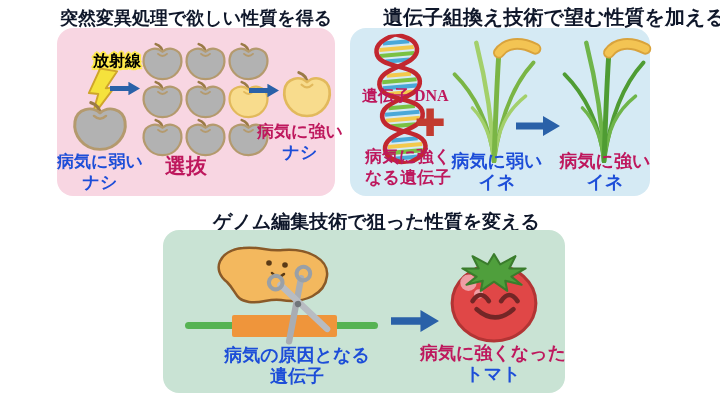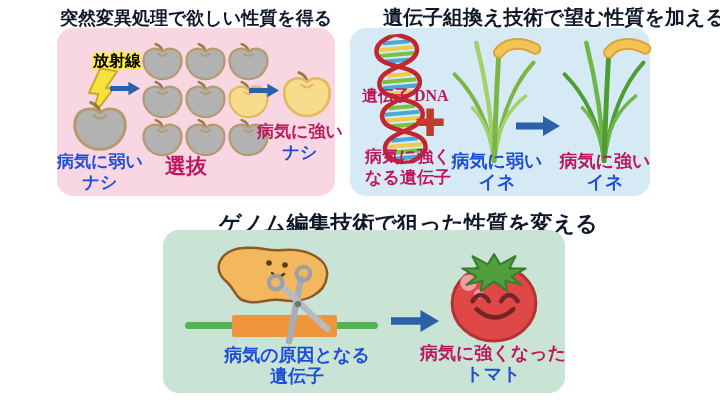--- a/index.html
+++ b/index.html
@@ -6,21 +6,21 @@
   #stage{position:relative;width:720px;height:405px;background:#ffffff;overflow:hidden;
          font-family:"Liberation Sans","DejaVu Sans",sans-serif;color:#1d1d1d;}
   .abs{position:absolute;}
   .panel{position:absolute;border-radius:16px;}
   #panel-mutation{left:57px;top:28px;width:278px;height:168px;background:#f8d6e2;}
   #panel-transgenic{left:350px;top:28px;width:300px;height:168px;background:#d5eaf4;}
   #panel-genome{left:163px;top:230px;width:402px;height:163px;background:#c9e3d4;}
   .title{position:absolute;font-weight:700;color:#0f172a;text-align:center;white-space:nowrap;}
   #title-mutation{left:57px;top:6px;width:278px;font-size:18px;}
   #title-transgenic{left:357px;top:4px;width:340px;font-size:20px;margin-left:26px;}
-  #title-genome{left:213px;top:209px;width:324px;font-size:22px;margin-left:6px;}
+  #title-genome{left:213px;top:209px;width:324px;font-size:19px;}
   .lbl{position:absolute;font-weight:700;text-align:center;line-height:20.5px;}
   .lbl span{display:block;}
   .red{color:#be185d;font-family:Liberation Serif, serif;}
   .black{color:#1d4ed8;}
   #radiation-label{left:64px;top:51px;font-size:16px;font-weight:700;color:#000000;white-space:nowrap;
     text-shadow:-2px 0 0 #ffe94a,2px 0 0 #ffe94a,0 -2px 0 #ffe94a,0 2px 0 #ffe94a,
                 -1.5px -1.5px 0 #ffe94a,1.5px -1.5px 0 #ffe94a,-1.5px 1.5px 0 #ffe94a,1.5px 1.5px 0 #ffe94a;margin-left:29px;}
   #source-pear-label{left:40px;top:152px;width:120px;font-size:17px;}
   #selection-label{left:143px;top:156px;width:86px;font-size:21px;}
   #result-pear-label{left:252px;top:122px;width:96px;font-size:17px;}

